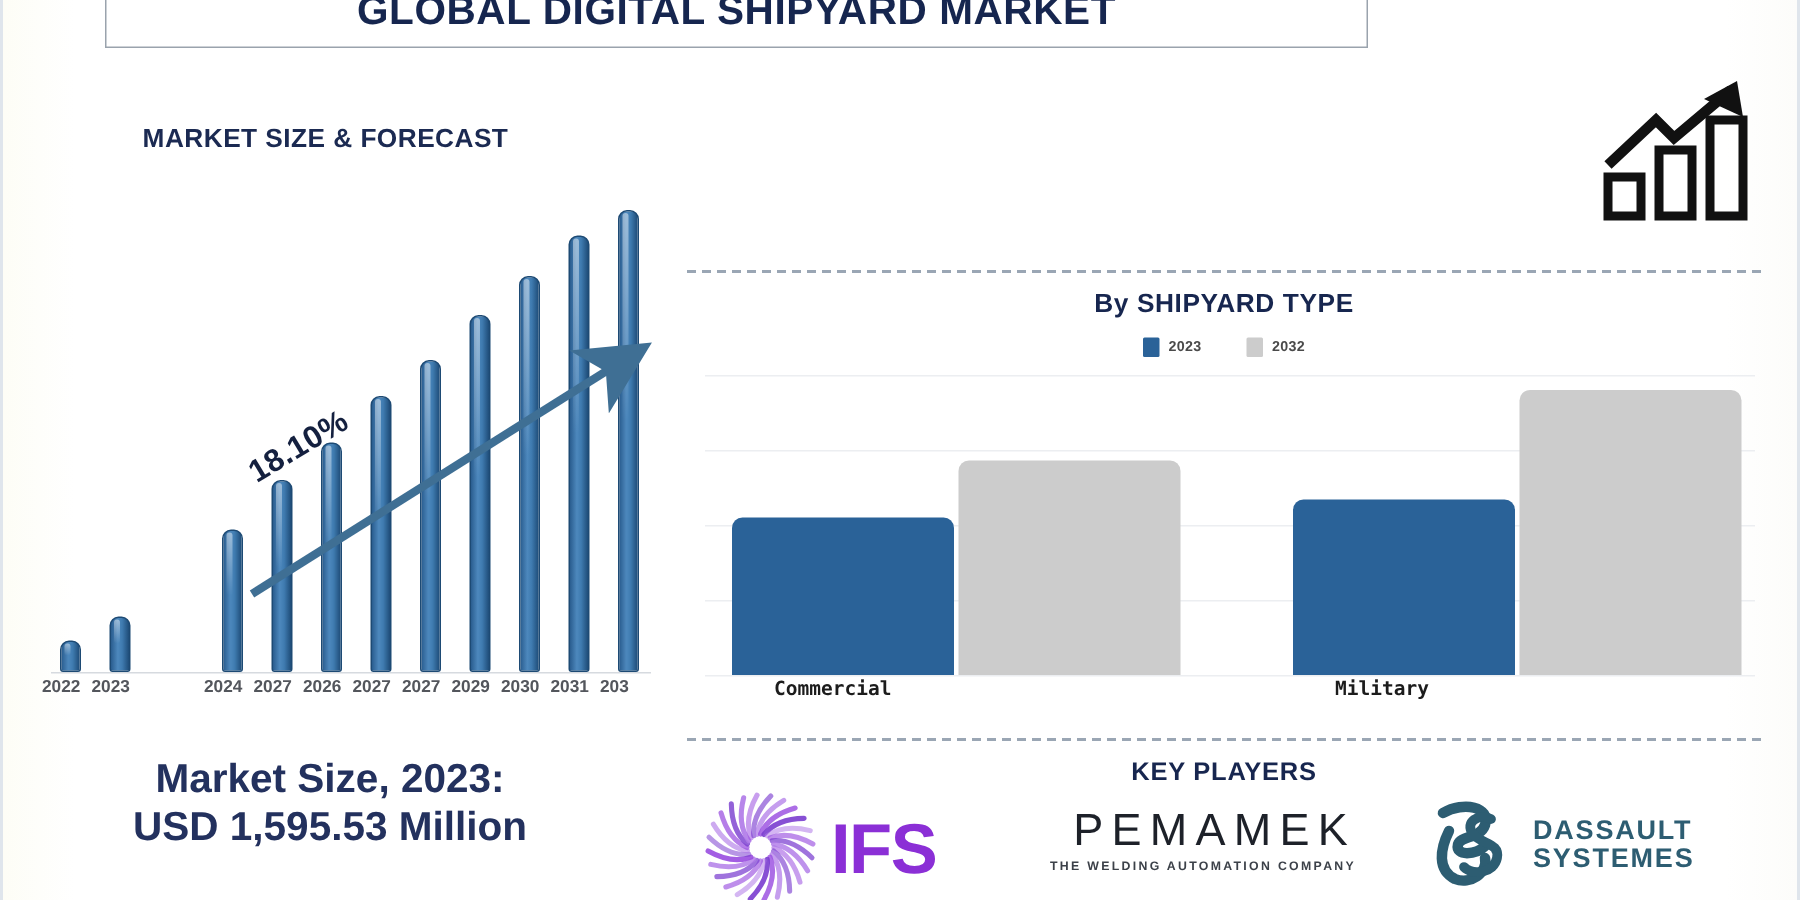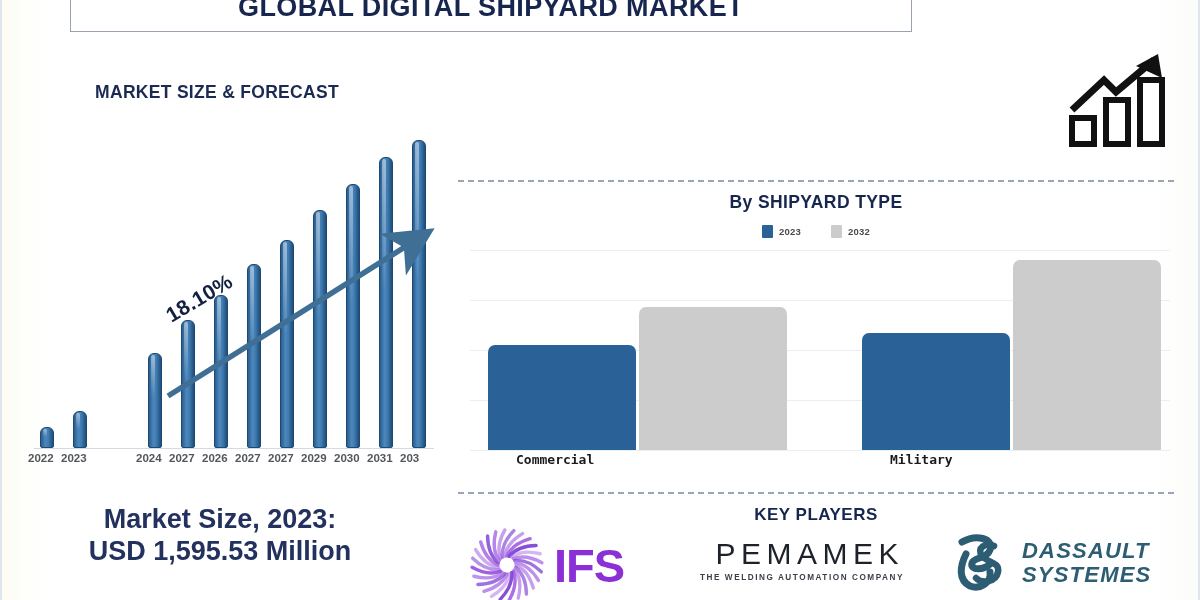--- a/index.html
+++ b/index.html
@@ -121,22 +121,22 @@
   .pemamek-logo{left:242px;top:14px;flex-direction:column;align-items:flex-end;}
   .pemamek-main{
     font-size:30px;color:#1d2129;letter-spacing:5.5px;line-height:1.05;font-weight:400;
   }
   .pemamek-sub{
     font-size:8.2px;color:#3c4149;letter-spacing:1.55px;margin-top:3px;font-weight:bold;
   }
   .dassault-logo{left:492px;top:8px;}
   .ds-text{display:flex;flex-direction:column;margin-left:6px;}
   .ds-line{
-    font-size:22px;font-weight:bold;color:#2d5d72;letter-spacing:1.2px;
-    line-height:1.08;font-style:italic;
+    font-size:18px;font-weight:bold;color:#2d5d72;letter-spacing:1.2px;
+    line-height:1.08;
   }
 </style>
 </head>
 <body>
 
 <div id="page">
 
   <div class="title-box">
     <div class="title-text">GLOBAL DIGITAL SHIPYARD MARKET</div>
   </div>

